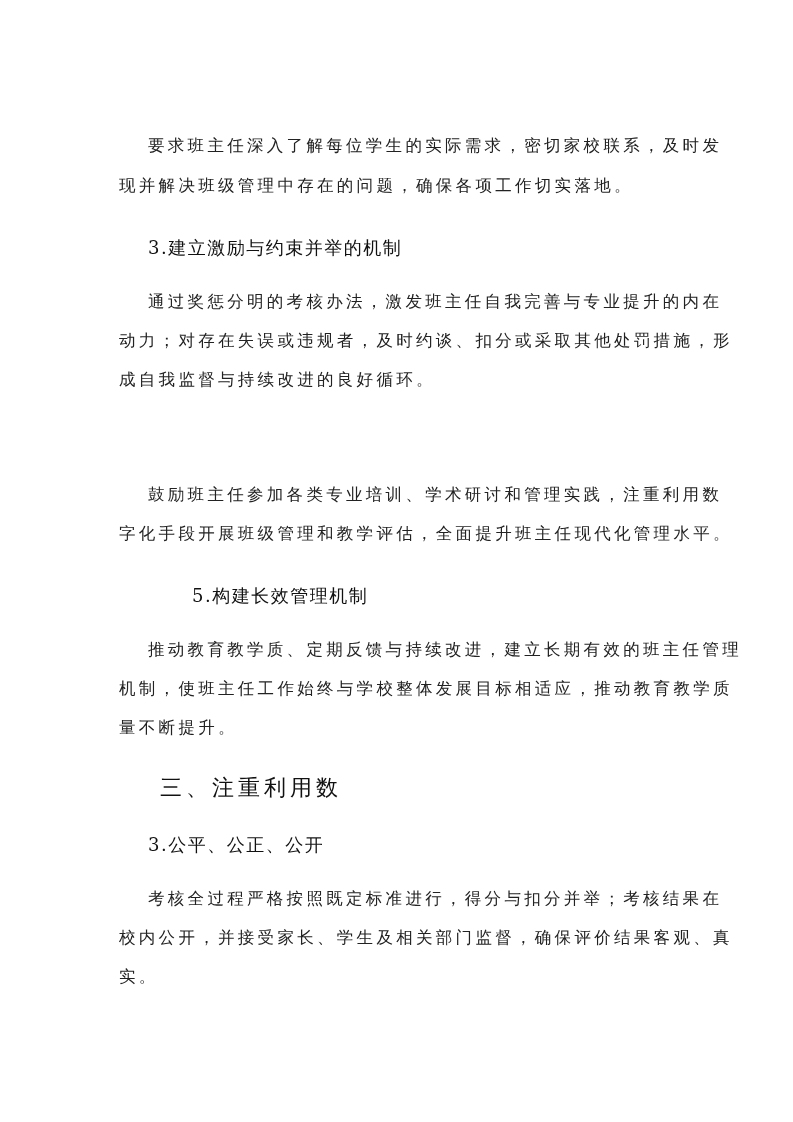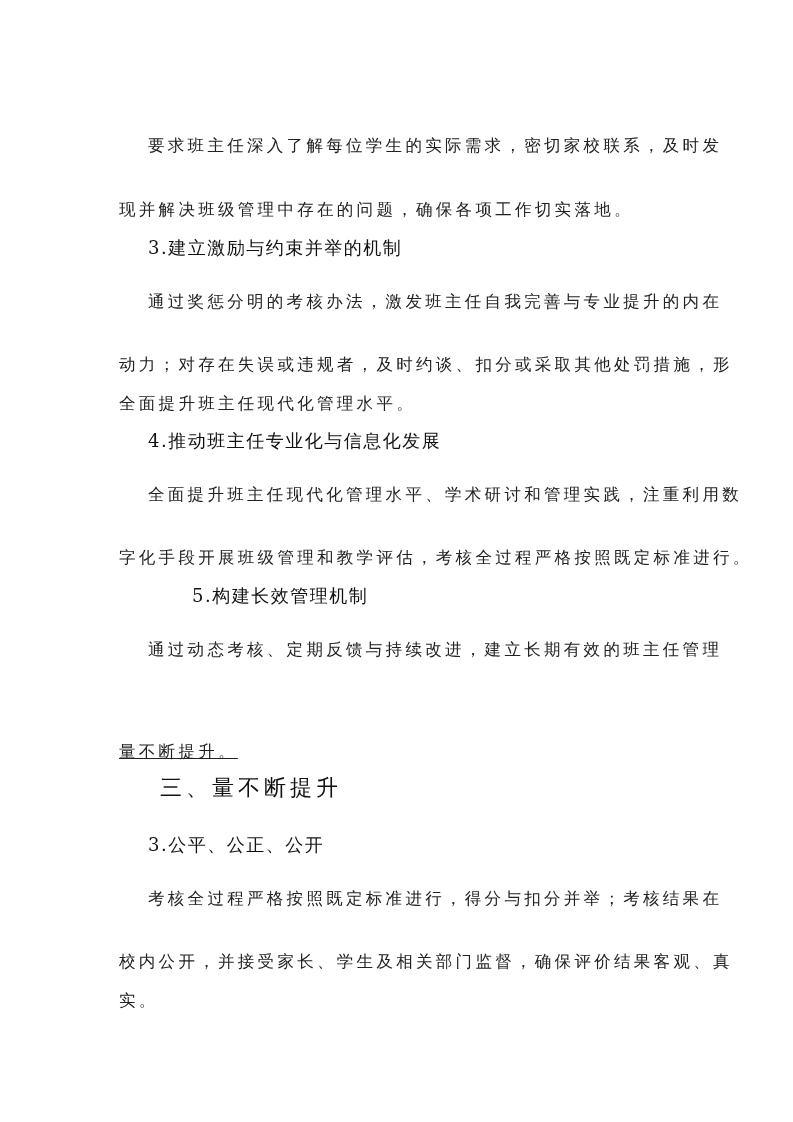--- a/index.html
+++ b/index.html
@@ -24,21 +24,21 @@
       background: #ffffff;
     }
     .line {
       position: absolute;
       font-size: 16.5px;
       letter-spacing: 3.3px;
       white-space: nowrap;
       line-height: 20px;
       color: #222;
     }
-    .body-line { left: 119px; margin-top: 24px; }
+    .body-line { left: 119px; }
     .indent { left: 148px; }
     .subheading {
       position: absolute;
       left: 148px;
       font-size: 18px;
       letter-spacing: 1.5px;
       white-space: nowrap;
       line-height: 20px;
       color: #111;
     }
@@ -56,30 +56,30 @@
 <body>
 
 <div class="page">
 
   <div class="line indent" style="top:136px;">要求班主任深入了解每位学生的实际需求，密切家校联系，及时发</div>
   <div class="line body-line" style="top:176px;">现并解决班级管理中存在的问题，确保各项工作切实落地。</div>
 
   <div class="subheading" style="top:238px;">3.建立激励与约束并举的机制</div>
   <div class="line indent" style="top:292px;">通过奖惩分明的考核办法，激发班主任自我完善与专业提升的内在</div>
   <div class="line body-line" style="top:331px;">动力；对存在失误或违规者，及时约谈、扣分或采取其他处罚措施，形</div>
-  <div class="line body-line" style="top:370px;">全面提升班主任现代化管理水平。</div>
+  <div class="line body-line" style="top:370px;">成自我监督与持续改进的良好循环。</div>
 
-  <div class="subheading" style="top:431px;">4.推动班主任专业化与信息化发展</div>
-  <div class="line indent" style="top:485px;">全面提升班主任现代化管理水平、学术研讨和管理实践，注重利用数</div>
-  <div class="line body-line" style="top:524px;">字化手段开展班级管理和教学评估，考核全过程严格按照既定标准进行。</div>
+  <div class="line indent" style="top:485px;">鼓励班主任参加各类专业培训、学术研讨和管理实践，注重利用数</div>
+  <div class="line body-line" style="top:524px;">字化手段开展班级管理和教学评估，全面提升班主任现代化管理水平。</div>
 
   <div class="subheading" style="top:586px;margin-left:44px;">5.构建长效管理机制</div>
-  <div class="line indent" style="top:640px;">通过动态考核、定期反馈与持续改进，建立长期有效的班主任管理</div>
-  <div class="line body-line" style="top:718px;text-decoration:underline;">量不断提升。</div>
+  <div class="line indent" style="top:640px;">推动教育教学质、定期反馈与持续改进，建立长期有效的班主任管理</div>
+  <div class="line body-line" style="top:679px;">机制，使班主任工作始终与学校整体发展目标相适应，推动教育教学质</div>
+  <div class="line body-line" style="top:718px;">量不断提升。</div>
 
-  <div class="section-heading" style="top:774px;">三、量不断提升</div>
+  <div class="section-heading" style="top:774px;">三、注重利用数</div>
 
   <div class="subheading" style="top:835px;">3.公平、公正、公开</div>
   <div class="line body-line" style="top:928px;">校内公开，并接受家长、学生及相关部门监督，确保评价结果客观、真</div>
   <div class="line indent" style="top:889px;">考核全过程严格按照既定标准进行，得分与扣分并举；考核结果在</div>
   <div class="line body-line" style="top:967px;">实。</div>
 
 </div>
 
 </body></html>

